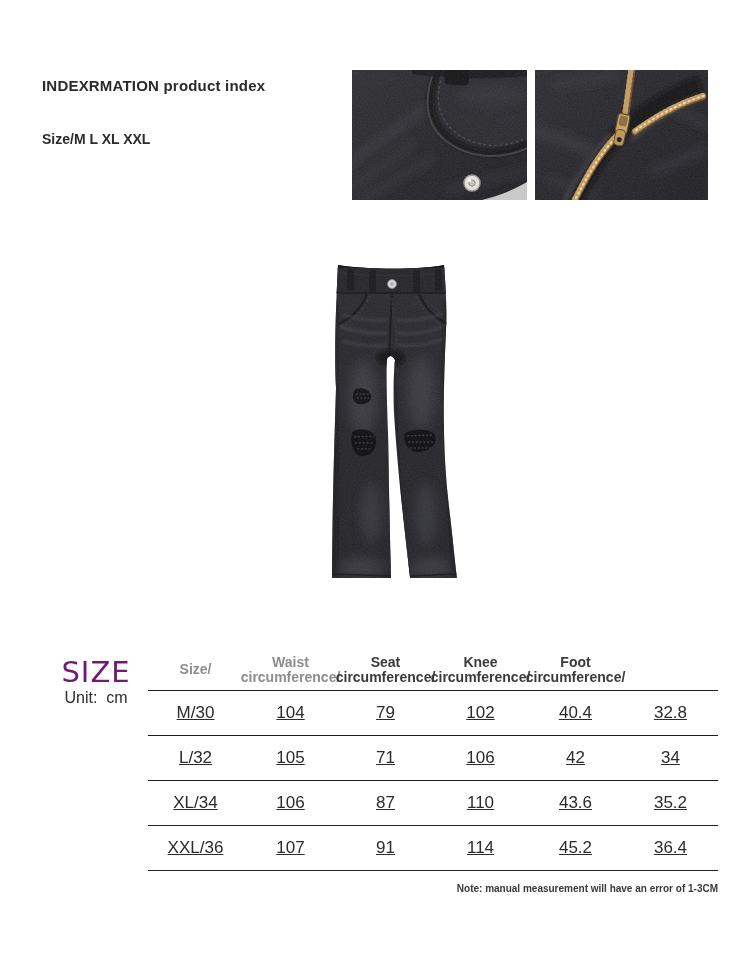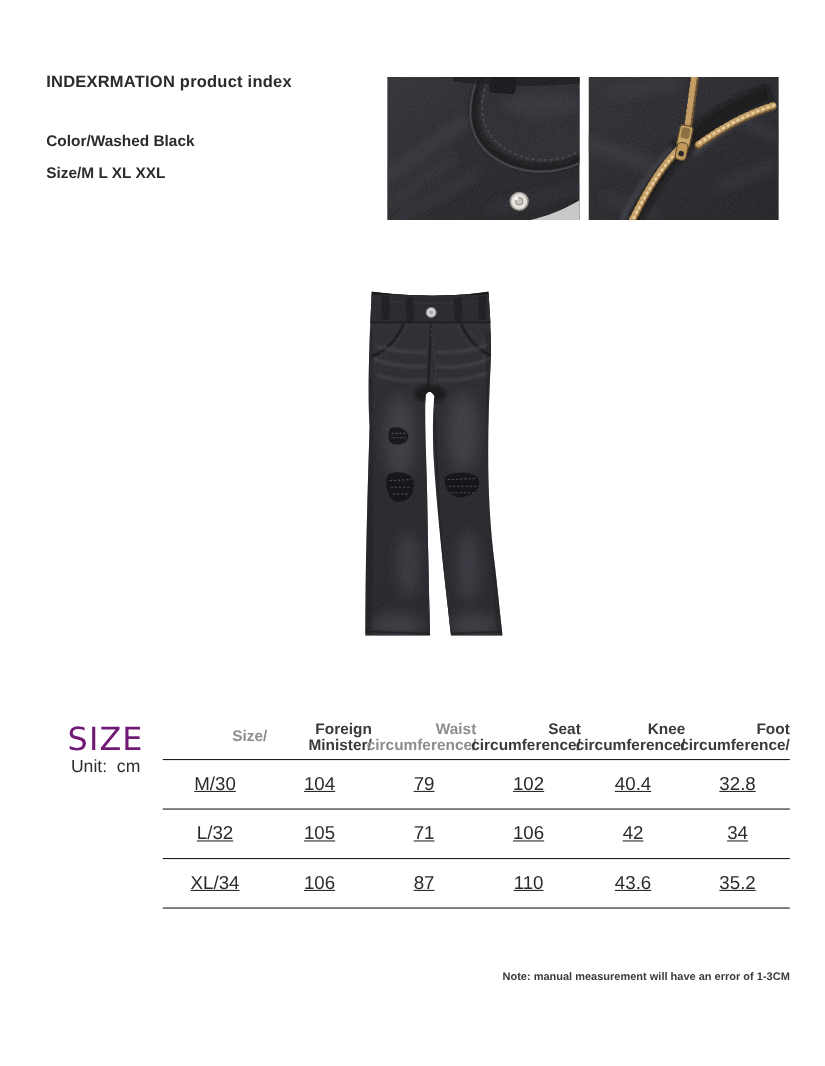--- a/index.html
+++ b/index.html
@@ -2,48 +2,47 @@
 <html><head>
 <meta charset="utf-8">
 <style>
   html,body{margin:0;padding:0;}
   body{
     width:750px;height:969px;background:#ffffff;position:relative;overflow:hidden;
     font-family:"Liberation Sans", sans-serif;color:#2d2d2d;
   }
   
   .info{position:absolute;left:42px;top:63px;}
-  .info h1{font-size:15px;font-weight:bold;margin:3px 0 38px 0;letter-spacing:.2px;color:#2b2b2b;}
+  .info h1{font-size:15px;font-weight:bold;margin:14px 0 38px 0;letter-spacing:.2px;color:#2b2b2b;}
   .info p{font-size:14px;font-weight:bold;margin:0 0 15px 0;line-height:14px;color:#2b2b2b;}
   
   .details{position:absolute;left:352px;top:70px;display:flex;gap:8px;}
   .detail-photo{display:block;line-height:0;}
   
   .main-photo{position:absolute;left:331px;top:263px;line-height:0;}
   
   .size-label{position:absolute;left:40px;top:656px;width:112px;text-align:center;}
   .size-title{font-family:"DejaVu Sans",sans-serif;font-size:29px;font-weight:normal;letter-spacing:1px;color:#701a75;line-height:32px;}
   .size-unit{font-size:16px;color:#2d2d2d;margin-top:1px;white-space:pre;}
   .size-table{position:absolute;left:148px;top:649px;width:570px;}
   .thead{display:grid;grid-template-columns:repeat(6,95px);height:41px;border-bottom:1.5px solid #1e1e1e;}
-  .th{display:flex;flex-direction:column;align-items:flex-end;justify-content:center;
+  .th{display:flex;flex-direction:column;align-items:center;justify-content:center;
       font-size:14px;font-weight:bold;line-height:15px;color:#3a3a3a;}
   .th span{white-space:nowrap;flex:0 0 auto;}
   .th.muted{color:#8d8d8d;}
   .tr{display:grid;grid-template-columns:repeat(6,95px);height:44px;border-bottom:1.5px solid #1e1e1e;align-items:center;}
   .td{text-align:center;font-size:17px;color:#2b2b2b;text-decoration:underline;}
   .note{position:absolute;left:148px;top:883px;width:570px;text-align:right;
         font-size:10px;font-weight:bold;color:#3a3a3a;}
 </style>
 </head>
 <body>
 
 <section class="info">
   <h1>INDEXRMATION product index</h1>
-  <p>Color/Washed Black</p>
   <p>Size/M L XL XXL</p>
 </section>
 
 <div class="details">
 
   <figure class="detail-photo" style="margin:0">
     <svg width="175" height="130" viewBox="0 0 175 130">
       <defs>
         <linearGradient id="pgBase" x1="0" y1="0" x2="1" y2="1">
           <stop offset="0" stop-color="#2b2b30"></stop>
@@ -237,24 +236,20 @@
 <div class="size-label">
   <div class="size-title">SIZE</div>
   <div class="size-unit">Unit:  cm</div>
 </div>
 
 <div class="size-table">
   <div class="thead">
     <div class="th muted">
       <span>Size/</span>
     </div>
-    <div class="th">
-      <span>Foreign</span>
-      <span>Minister/</span>
-    </div>
     <div class="th muted">
       <span>Waist</span>
       <span>circumference/</span>
     </div>
     <div class="th">
       <span>Seat</span>
       <span>circumference/</span>
     </div>
     <div class="th">
       <span>Knee</span>
@@ -286,15 +281,23 @@
 
   <div class="tr">
     <div class="td">XL/34</div>
     <div class="td">106</div>
     <div class="td">87</div>
     <div class="td">110</div>
     <div class="td">43.6</div>
     <div class="td">35.2</div>
   </div>
 
+  <div class="tr">
+    <div class="td">XXL/36</div>
+    <div class="td">107</div>
+    <div class="td">91</div>
+    <div class="td">114</div>
+    <div class="td">45.2</div>
+    <div class="td">36.4</div>
+  </div>
 </div>
 
 <div class="note">Note: manual measurement will have an error of 1-3CM</div>
 
 </body></html>

